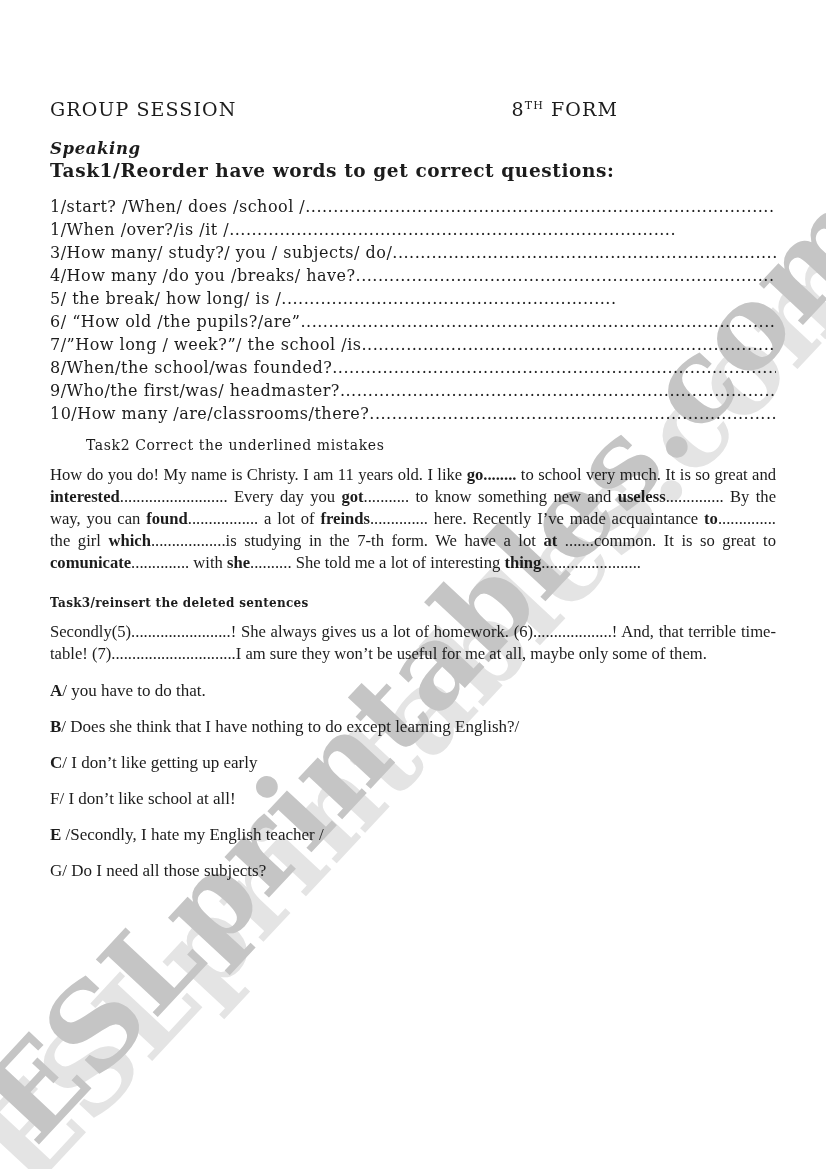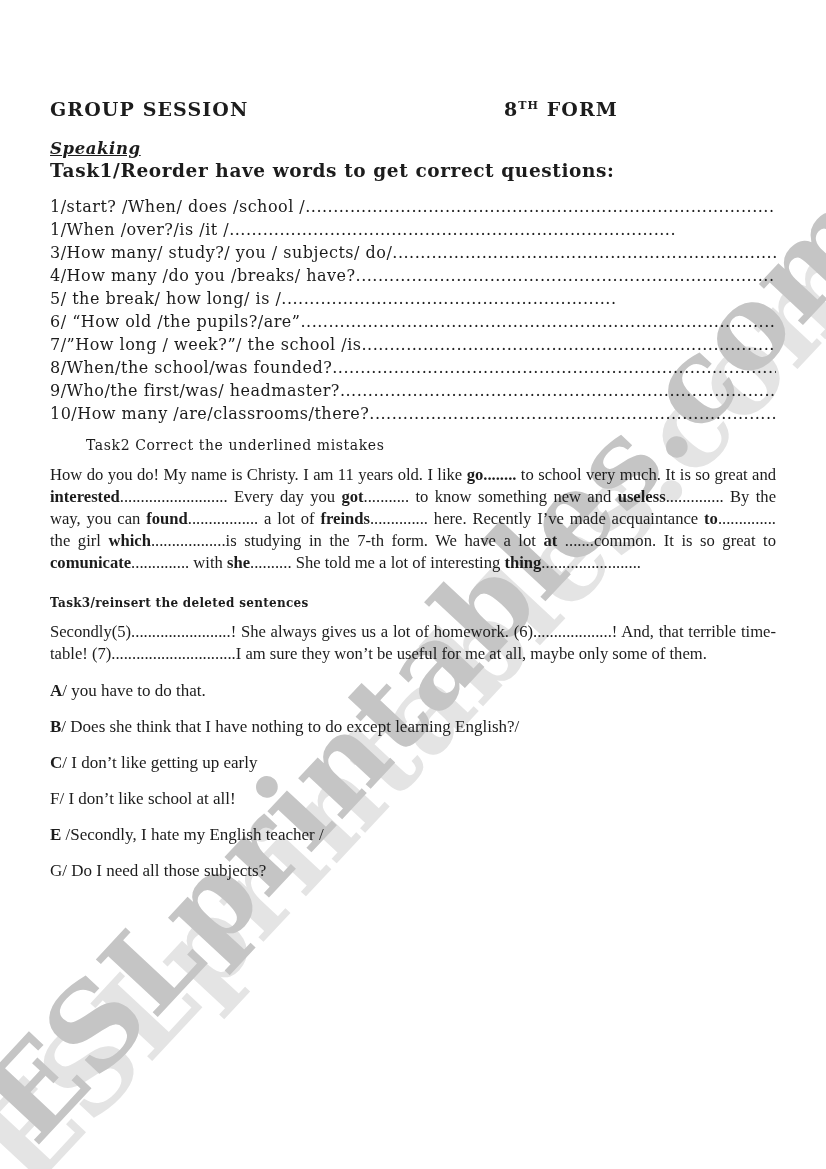--- a/index.html
+++ b/index.html
@@ -27,31 +27,30 @@
   }
   .content{
     position:absolute;
     left:50px;top:98px;
     width:726px;
     z-index:1;
   }
   .header-row{
     display:flex;
     align-items:center;
-    font-weight:bold;
+    font-weight:normal;
     font-size:19px;
     letter-spacing:1.1px;
   }
   .h-right{margin-left:auto;margin-right:158px;white-space:nowrap;}
   .h-right sup{font-size:11px;vertical-align:super;}
   .speaking{
     margin-top:19px;
     font-weight:bold;
     font-style:italic;
-    text-decoration:underline;
     font-size:16.5px;
     letter-spacing:.6px;
   }
   .task1-title{
     font-weight:bold;
     font-size:18.5px;
     letter-spacing:.6px;
     margin-top:2px;
   }
   .t1-list{margin-top:14px;font-size:16px;letter-spacing:.5px;}

